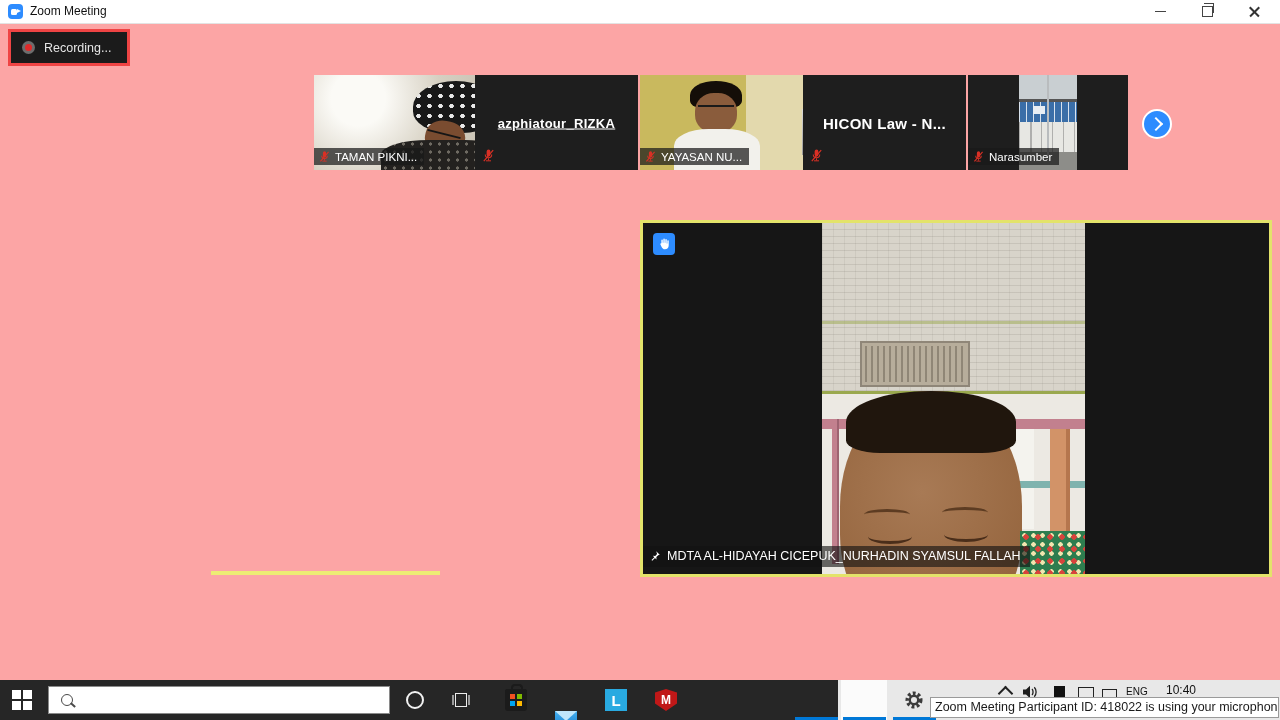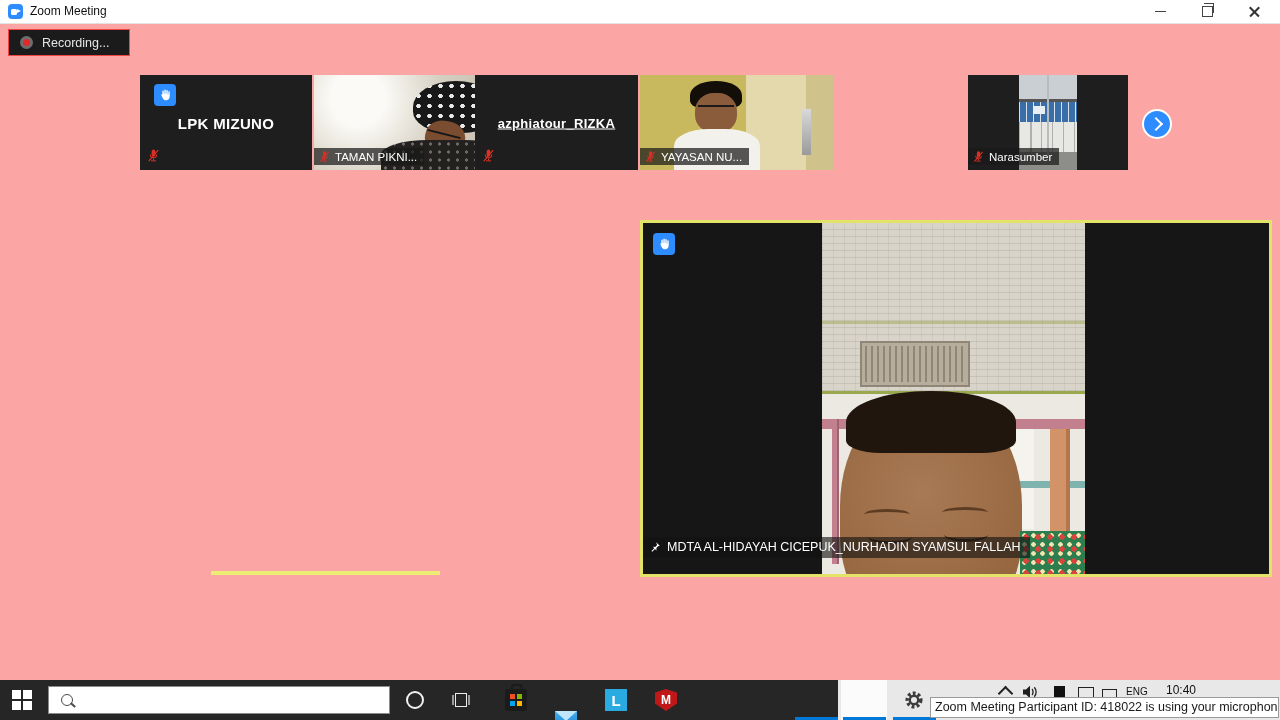--- a/index.html
+++ b/index.html
@@ -16,21 +16,21 @@
   .title-text{left:30px;top:4px;font-size:12px;color:#111;}
   .wbtn{top:0;width:46px;height:23px;display:flex;align-items:center;justify-content:center;}
   .glyph-min{width:11px;height:0;border-bottom:1.4px solid #444;}
   .glyph-restore{position:relative;width:9px;height:9px;border:1.2px solid #444;background:#fff;}
   .glyph-restore:before{content:"";position:absolute;left:1.6px;top:-3.6px;width:9px;height:9px;border:1.2px solid #444;border-bottom:none;border-left:none;}
   .glyph-close{position:relative;width:13px;height:13px;}
   .glyph-close:before,.glyph-close:after{content:"";position:absolute;left:0;top:6px;width:13px;height:1.5px;background:#333;}
   .glyph-close:before{transform:rotate(45deg);} .glyph-close:after{transform:rotate(-45deg);}
 
   
-  .rec-badge{left:8px;top:29px;width:122px;height:27px;background:#1b1b1b;border:1px solid #ef4444;
+  .rec-badge{left:8px;top:29px;width:122px;height:37px;background:#1b1b1b;border:3px solid #ef4444;
              display:flex;align-items:center;gap:9px;padding-left:11px;box-sizing:border-box;}
   .rec-dot{width:13px;height:13px;border-radius:50%;background:#6d6d6d;display:flex;align-items:center;justify-content:center;}
   .rec-dot i{display:block;width:7px;height:7px;border-radius:50%;background:#e02a2a;}
   .rec-label{color:#e6e6e6;font-size:12.5px;}
 
   
   .thumb{top:75px;height:95px;background:#1e1e1e;overflow:hidden;}
   .thumb-name{position:absolute;left:0;right:0;top:50%;transform:translateY(-50%);
               text-align:center;color:#fff;font-weight:bold;font-size:15px;letter-spacing:.3px;}
   .strip-label{position:absolute;left:0;bottom:5px;display:flex;align-items:center;gap:4px;
@@ -154,37 +154,20 @@
       </div>
   </div>
 
   <div class="abs rec-badge">
     <span class="rec-dot">
         <i></i>
       </span>
     <span class="rec-label">Recording...</span>
   </div>
 
-  <div class="abs thumb" style="left:140px;width:172px;">
-    <div class="hand-badge">
-      <svg width="14" height="14" viewBox="0 0 24 24">
-          <path d="M7.5 11V5.6a1.2 1.2 0 0 1 2.4 0V10h1V3.9a1.2 1.2 0 0 1 2.4 0V10h1V4.7a1.2 1.2 0 0 1 2.4 0V11h1V6.6a1.2 1.2 0 0 1 2.4 0V14c0 4.2-2.7 7-6.4 7-3.1 0-4.7-1.8-6.2-4.9l-1.6-3.3c-.5-1 .3-2.1 1.3-2.1.5 0 1 .3 1.3.8z" fill="#fff"></path>
-        </svg>
-    </div>
-    <div class="thumb-name">LPK MIZUNO</div>
-    <span class="mic-sm">
-      <svg class="mic-muted-svg" width="15" height="15" viewBox="0 0 24 24">
-          <path fill="#d93025" d="M12 2.5a3 3 0 0 1 3 3v5a3 3 0 0 1-6 0v-5a3 3 0 0 1 3-3z"></path>
-          <path fill="#d93025" d="M6 10.5a6 6 0 0 0 12 0h-1.7a4.3 4.3 0 0 1-8.6 0z"></path>
-          <rect x="11.2" y="16.5" width="1.6" height="3.2" fill="#d93025"></rect>
-          <rect x="8" y="19.7" width="8" height="1.6" fill="#d93025"></rect>
-          <line x1="4.5" y1="21" x2="19.5" y2="3.5" stroke="#d93025" stroke-width="2"></line>
-        </svg>
-    </span>
-  </div>
 
   <div class="abs thumb" style="left:314px;width:159px;padding-left:18px;">
     <div class="video-scene" style="background:radial-gradient(circle at 25% 25%,#fbfaf6 0 18%,#d6d0c2 55%,#c4bdae);">
       <div style="position:absolute;right:-8px;top:6px;width:86px;height:52px;border-radius:50% 50% 42% 42%;background:#181818;background-image:radial-gradient(#e8e8e8 2px,transparent 2.6px);background-size:11px 10px;"></div>
       <div style="position:absolute;right:26px;top:46px;width:40px;height:34px;border-radius:45%;background:#7a4c30;transform:rotate(12deg);"></div>
       <div style="position:absolute;right:30px;top:58px;width:34px;height:0;border-top:2.5px solid #151515;transform:rotate(14deg);"></div>
       <div style="position:absolute;right:-10px;bottom:-6px;width:120px;height:36px;border-radius:40% 30% 0 0;background:#23211f;background-image:radial-gradient(#6e6a62 1.6px,transparent 2px);background-size:9px 8px;"></div>
     </div>
     <div class="strip-label">
       <svg width="13" height="13" viewBox="0 0 24 24">
@@ -224,20 +207,32 @@
           <path fill="#d93025" d="M12 2.5a3 3 0 0 1 3 3v5a3 3 0 0 1-6 0v-5a3 3 0 0 1 3-3z"></path>
           <path fill="#d93025" d="M6 10.5a6 6 0 0 0 12 0h-1.7a4.3 4.3 0 0 1-8.6 0z"></path>
           <rect x="11.2" y="16.5" width="1.6" height="3.2" fill="#d93025"></rect>
           <rect x="8" y="19.7" width="8" height="1.6" fill="#d93025"></rect>
           <line x1="4.5" y1="21" x2="19.5" y2="3.5" stroke="#d93025" stroke-width="2"></line>
         </svg>
       <span>YAYASAN NU...</span>
     </div>
   </div>
 
+  <div class="abs thumb" style="left:803px;width:163px;">
+    <div class="thumb-name">HICON Law - N...</div>
+    <span class="mic-sm">
+      <svg class="mic-muted-svg" width="15" height="15" viewBox="0 0 24 24">
+          <path fill="#d93025" d="M12 2.5a3 3 0 0 1 3 3v5a3 3 0 0 1-6 0v-5a3 3 0 0 1 3-3z"></path>
+          <path fill="#d93025" d="M6 10.5a6 6 0 0 0 12 0h-1.7a4.3 4.3 0 0 1-8.6 0z"></path>
+          <rect x="11.2" y="16.5" width="1.6" height="3.2" fill="#d93025"></rect>
+          <rect x="8" y="19.7" width="8" height="1.6" fill="#d93025"></rect>
+          <line x1="4.5" y1="21" x2="19.5" y2="3.5" stroke="#d93025" stroke-width="2"></line>
+        </svg>
+    </span>
+  </div>
 
   <div class="abs thumb" style="left:968px;width:160px;">
     <div style="position:absolute;left:51px;top:0;width:58px;height:95px;background:#c9cfd2;">
       <div style="position:absolute;left:0;top:24px;width:58px;height:3px;background:#555;"></div>
       <div style="position:absolute;left:0;top:27px;width:58px;height:20px;background:#3a6ea8;background-image:repeating-linear-gradient(90deg,rgba(255,255,255,.8) 0 1px,transparent 1px 7px);"></div>
       <div style="position:absolute;left:14px;top:31px;width:12px;height:8px;background:#e8eef4;"></div>
       <div style="position:absolute;left:0;top:47px;width:58px;height:30px;background:#e7e7e3;background-image:repeating-linear-gradient(90deg,rgba(120,120,120,.5) 0 1.5px,transparent 1.5px 11px);"></div>
       <div style="position:absolute;left:0;top:77px;width:58px;height:18px;background:#8d8d89;"></div>
       <div style="position:absolute;left:28px;top:0;width:2px;height:82px;background:#b9bcbe;"></div>
     </div>
@@ -279,21 +274,21 @@
         <div class="eye" style="left:28px;top:138px;"></div>
         <div class="eye" style="left:104px;top:136px;"></div>
       </div>
       <div class="batik"></div>
     </div>
     <div class="hand-badge" style="left:10px;top:10px;">
       <svg width="14" height="14" viewBox="0 0 24 24">
           <path d="M7.5 11V5.6a1.2 1.2 0 0 1 2.4 0V10h1V3.9a1.2 1.2 0 0 1 2.4 0V10h1V4.7a1.2 1.2 0 0 1 2.4 0V11h1V6.6a1.2 1.2 0 0 1 2.4 0V14c0 4.2-2.7 7-6.4 7-3.1 0-4.7-1.8-6.2-4.9l-1.6-3.3c-.5-1 .3-2.1 1.3-2.1.5 0 1 .3 1.3.8z" fill="#fff"></path>
         </svg>
     </div>
-    <div class="name-tag" style="left:0;bottom:16px;">
+    <div class="name-tag" style="left:0;bottom:7px;">
       <svg width="12" height="12" viewBox="0 0 24 24">
           <path fill="#fff" d="M14.5 2.5l7 7-3.2.9-3.6 3.6.2 4.8-2.9-2.9-5.5 5.6-1.5-1.5 5.6-5.5-2.9-2.9 4.8.2 3.6-3.6z"></path>
         </svg>
       <span>MDTA AL-HIDAYAH CICEPUK_NURHADIN SYAMSUL FALLAH</span>
     </div>
   </div>
 
   <div class="abs taskbar"></div>
   <div class="abs tb-light"></div>
   <div class="abs zoom-cell"></div>

